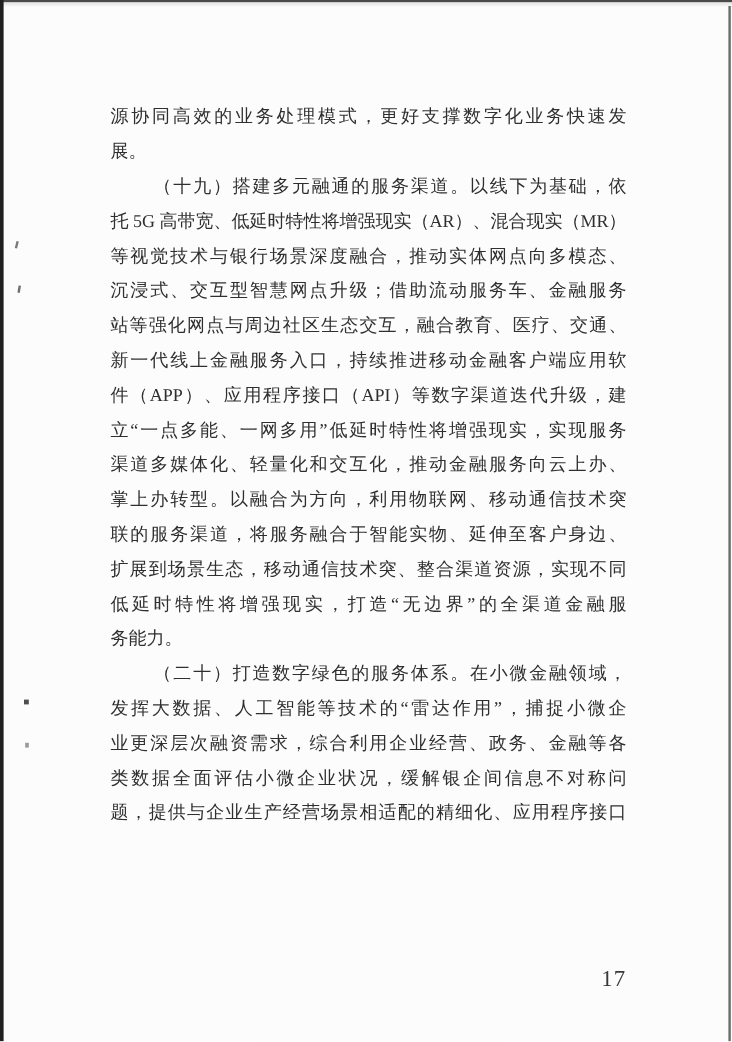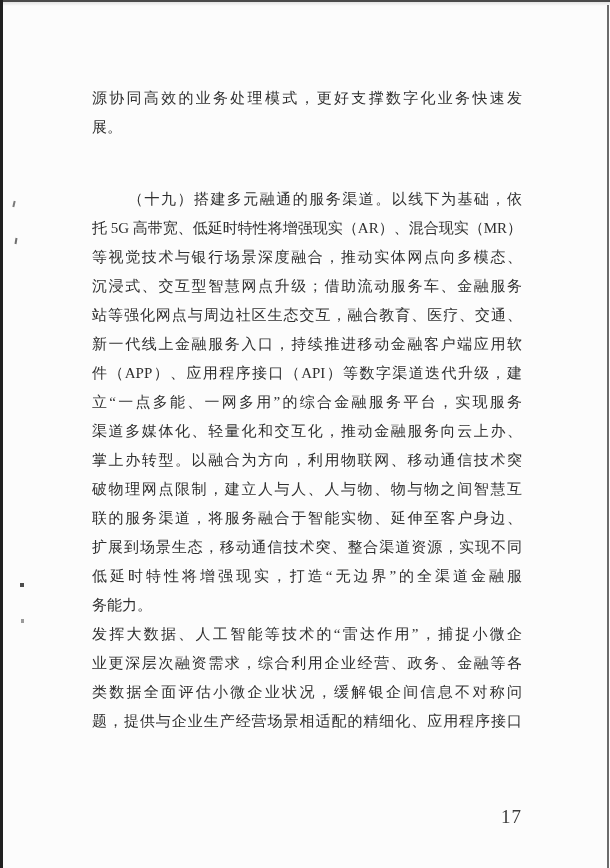--- a/index.html
+++ b/index.html
@@ -56,21 +56,20 @@
     text-align: justify;
     text-align-last: justify;
     white-space: normal;
     overflow: visible;
   }
   .line.end {
     text-align-last: left;
   }
   .line.indent {
     text-indent: 36px;
-    margin-top: 43px;
   }
   .page-number {
     position: absolute;
     left: 501px;
     top: 806px;
     width: 40px;
     font-size: 19px;
     letter-spacing: 1px;
     color: #3a3a3a;
   }
@@ -102,28 +101,28 @@
   <div class="text-block">
     <div class="line">源协同高效的业务处理模式，更好支撑数字化业务快速发</div>
     <div class="line end">展。</div>
     <div class="line indent">（十九）搭建多元融通的服务渠道。以线下为基础，依</div>
     <div class="line">托 5G 高带宽、低延时特性将增强现实（AR）、混合现实（MR）</div>
     <div class="line">等视觉技术与银行场景深度融合，推动实体网点向多模态、</div>
     <div class="line">沉浸式、交互型智慧网点升级；借助流动服务车、金融服务</div>
     <div class="line">站等强化网点与周边社区生态交互，融合教育、医疗、交通、</div>
     <div class="line">新一代线上金融服务入口，持续推进移动金融客户端应用软</div>
     <div class="line">件（APP）、应用程序接口（API）等数字渠道迭代升级，建</div>
-    <div class="line">立“一点多能、一网多用”的综合金融服务平台，实现服务</div>
+    <div class="line">立“一点多能、一网多用”低延时特性将增强现实，实现服务</div>
     <div class="line">渠道多媒体化、轻量化和交互化，推动金融服务向云上办、</div>
     <div class="line">掌上办转型。以融合为方向，利用物联网、移动通信技术突</div>
-    <div class="line">破物理网点限制，建立人与人、人与物、物与物之间智慧互</div>
     <div class="line">联的服务渠道，将服务融合于智能实物、延伸至客户身边、</div>
     <div class="line">扩展到场景生态，移动通信技术突、整合渠道资源，实现不同</div>
     <div class="line">低延时特性将增强现实，打造“无边界”的全渠道金融服</div>
     <div class="line end">务能力。</div>
+    <div class="line indent">（二十）打造数字绿色的服务体系。在小微金融领域，</div>
     <div class="line">发挥大数据、人工智能等技术的“雷达作用”，捕捉小微企</div>
     <div class="line">业更深层次融资需求，综合利用企业经营、政务、金融等各</div>
     <div class="line">类数据全面评估小微企业状况，缓解银企间信息不对称问</div>
     <div class="line">题，提供与企业生产经营场景相适配的精细化、应用程序接口</div>
   </div>
 
   <div class="page-number">17</div>
 
 </div>
 

